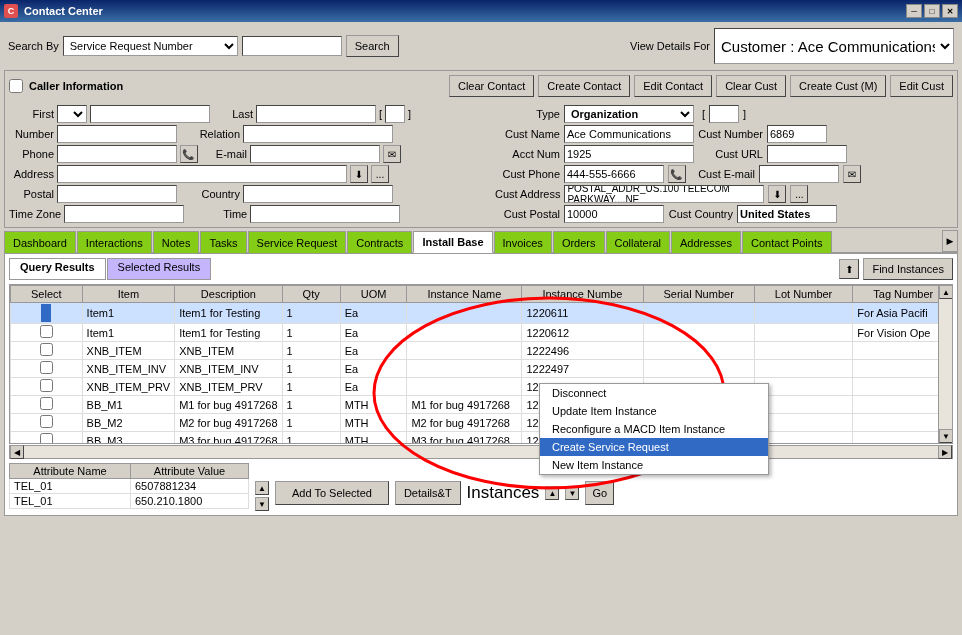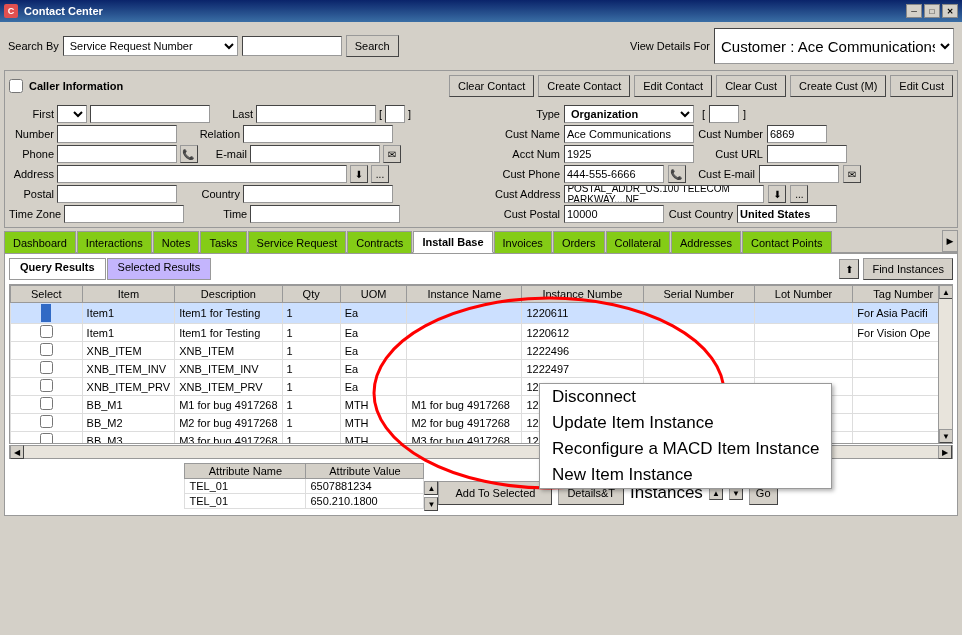--- a/index.html
+++ b/index.html
@@ -496,21 +496,21 @@
     </div>
 
     <div style="height:14px; border:1px solid #999; background:#d4d0c8; display:flex; align-items:center; margin-top:1px;">
       <div class="scroll-btn" style="width:14px; height:14px;">◀</div>
       <div style="flex:1; background:#e8e4dc; height:100%;"></div>
       <div class="scroll-btn" style="width:14px; height:14px;">▶</div>
     </div>
 
     <div style="position:relative;">
 
-      <div style="display:flex; margin-top:4px; align-items:flex-start;justify-content:center;">
+      <div style="display:flex; gap:6px; margin-top:4px; align-items:flex-start;">
 
         <div style="flex:0 0 240px;">
           <table style="width:100%; border-collapse:collapse; font-size:11px;">
             <thead>
               <tr>
                 <th style="background:#d4d0c8; border:1px solid #999; padding:1px 4px; font-weight:normal;">Attribute Name</th>
                 <th style="background:#d4d0c8; border:1px solid #999; padding:1px 4px; font-weight:normal;">Attribute Value</th>
               </tr>
             </thead>
             <tbody id="attr-body">
@@ -534,24 +534,25 @@
         <div style="display:flex; align-items:center; gap:6px; margin-top:18px;">
           <button class="btn" style="padding:0 16px; height:24px;">Add To Selected</button>
           <button class="btn" style="height:24px;">Details&amp;T</button>
           <div style="font-size:17px;">Instances</div>
           <div class="scroll-btn" style="width:14px; height:14px;">▲</div>
           <div class="scroll-btn" style="width:14px; height:14px;">▼</div>
           <button class="btn" style="height:24px; padding:0 6px;">Go</button>
         </div>
       </div>
 
-      <div style="position:absolute; left:530px; top:-80px; background:white; border:1px solid #999; box-shadow:2px 2px 4px rgba(0,0,0,0.3); z-index:100; font-size:17px; min-width:230px;">
+      <div style="position:absolute; left:530px; top:-80px; background:white; border:1px solid #999; box-shadow:2px 2px 4px rgba(0,0,0,0.3); z-index:100; font-size:11px; min-width:230px;">
         <div class="context-menu-item">Disconnect</div>
         <div class="context-menu-item">Update Item Instance</div>
         <div class="context-menu-item">Reconfigure a MACD Item Instance</div>
+        <div class="context-menu-item active" style="background:#316AC5; color:white;">Create Service Request</div>
         <div class="context-menu-item">New Item Instance</div>
       </div>
 
       <svg style="position:absolute; left:340px; top:-175px; width:380px; height:210px; pointer-events:none;" viewBox="0 0 380 210">
         <ellipse cx="200" cy="105" rx="175" ry="95" fill="none" stroke="red" stroke-width="3"></ellipse>
       </svg>
     </div>
   </div>
 </div>
 

